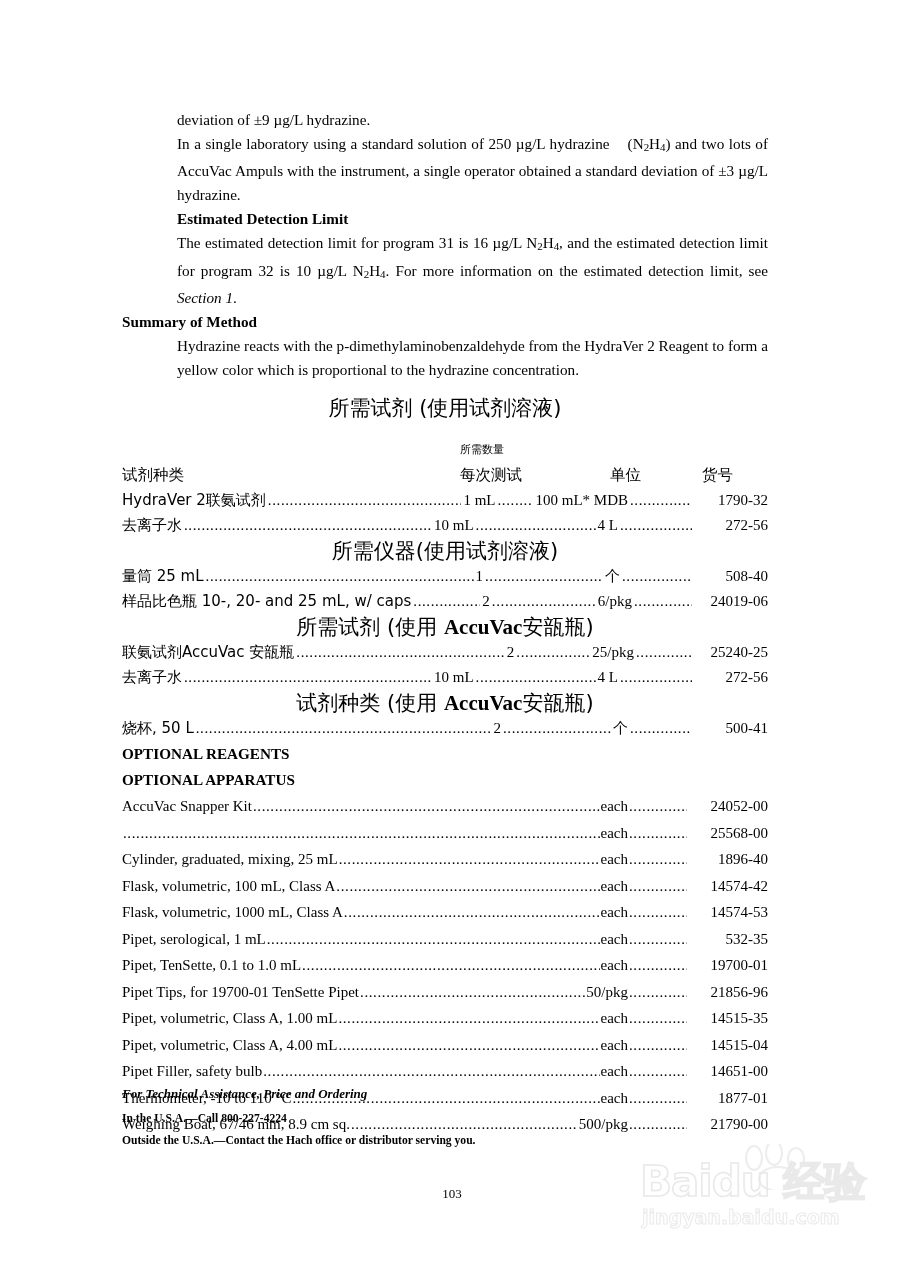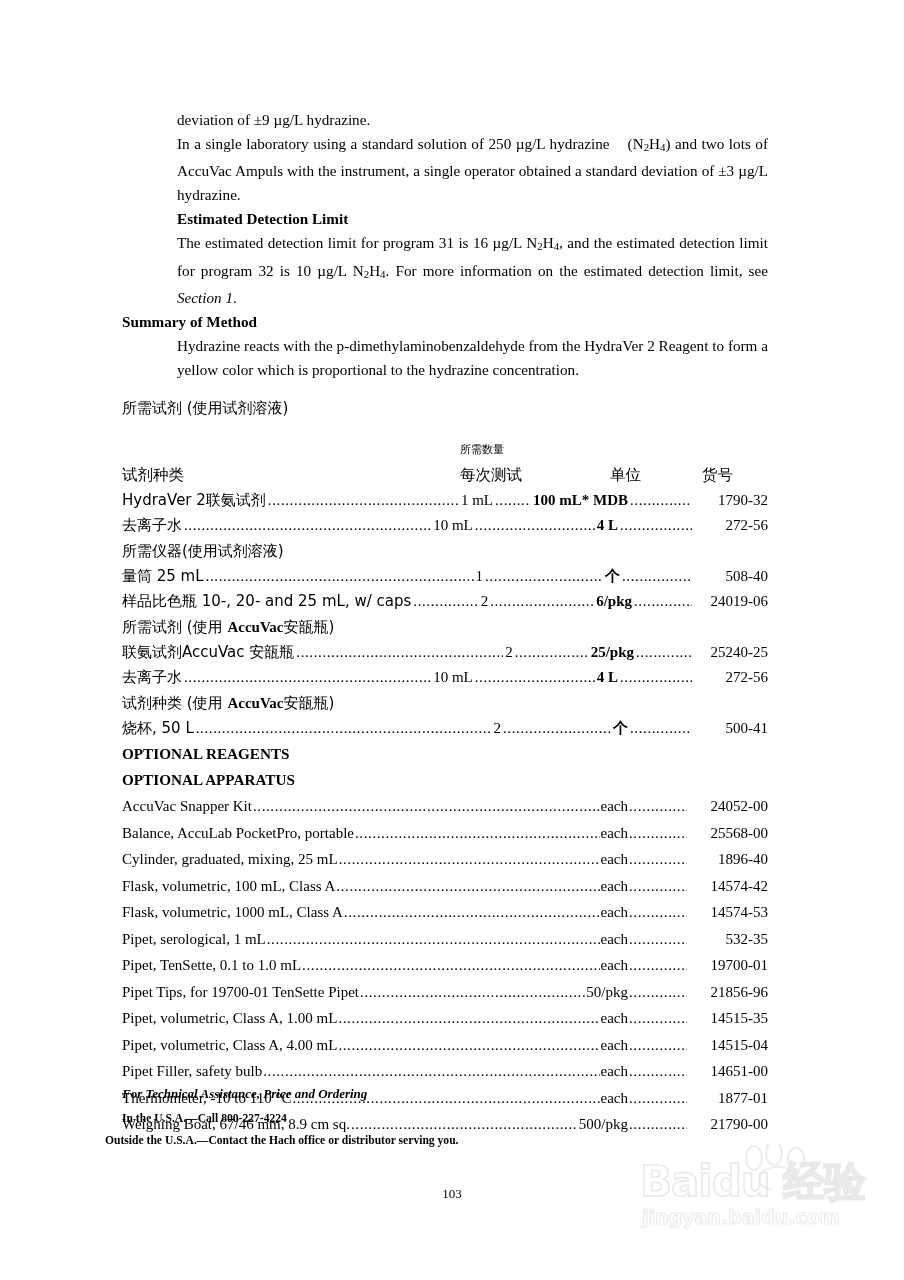--- a/index.html
+++ b/index.html
@@ -66,23 +66,24 @@
     position: absolute;
     left: 122px;
     top: 395px;
     width: 646px;
     font-size: 15px;
   }
   .cn {
     font-family: "DejaVu Sans", "Liberation Sans", sans-serif;
   }
   .cn-head {
-    font-size: 15px;
+    font-size: 21px;
     line-height: 26px;
     white-space: nowrap;
+    text-align: center;
   }
   .cn-head .b { font-weight: bold; }
 
   .gap { height: 16px; }
 
   
   .qty-header {
     position: relative;
     height: 25px;
     line-height: 25px;
@@ -128,21 +129,21 @@
     content: "........................................................................................................................................................";
     letter-spacing: 0.6px;
     font-size: 15px;
     display: block;
     white-space: nowrap;
     overflow: hidden;
     position: relative;
     top: 3px;
   }
   .slot-qty  { flex: 0 0 auto; text-align: right; }
-  .slot-unit { flex: 0 0 auto; text-align: left; font-weight: bold; }
+  .slot-unit { flex: 0 0 auto; text-align: left; }
   .slot-cat  { flex: 0 0 auto; text-align: right; min-width: 74px; }
 
   
   .opt-head {
     font-size: 15.2px;
     font-weight: bold;
     line-height: 26px;
     height: 26px;
   }
 
@@ -198,21 +199,21 @@
   }
   .tech-usa {
     position: absolute;
     left: 122px;
     top: 1112px;
     font-size: 11.6px;
     font-weight: bold;
   }
   .tech-out {
     position: absolute;
-    left: 105px;
+    left: 122px;
     top: 1134px;
     font-size: 11.6px;
     font-weight: bold;
   }
   .page-num {
     position: absolute;
     left: 0;
     top: 1186px;
     width: 904px;
     text-align: center;
@@ -377,21 +378,20 @@
     <div class="opt-head">OPTIONAL APPARATUS</div>
 
     <div class="opt-row">
       <span class="label">AccuVac Snapper Kit</span>
       <span class="dots"></span>
       <span class="unit">each</span>
       <span class="dots2"></span>
       <span class="cat">24052-00</span>
     </div>
     <div class="opt-row">
-      <span class="label">Balance, AccuLab PocketPro, portable</span>
       <span class="dots"></span>
       <span class="unit">each</span>
       <span class="dots2"></span>
       <span class="cat">25568-00</span>
     </div>
     <div class="opt-row">
       <span class="label">Cylinder, graduated, mixing, 25 mL</span>
       <span class="dots"></span>
       <span class="unit">each</span>
       <span class="dots2"></span>

